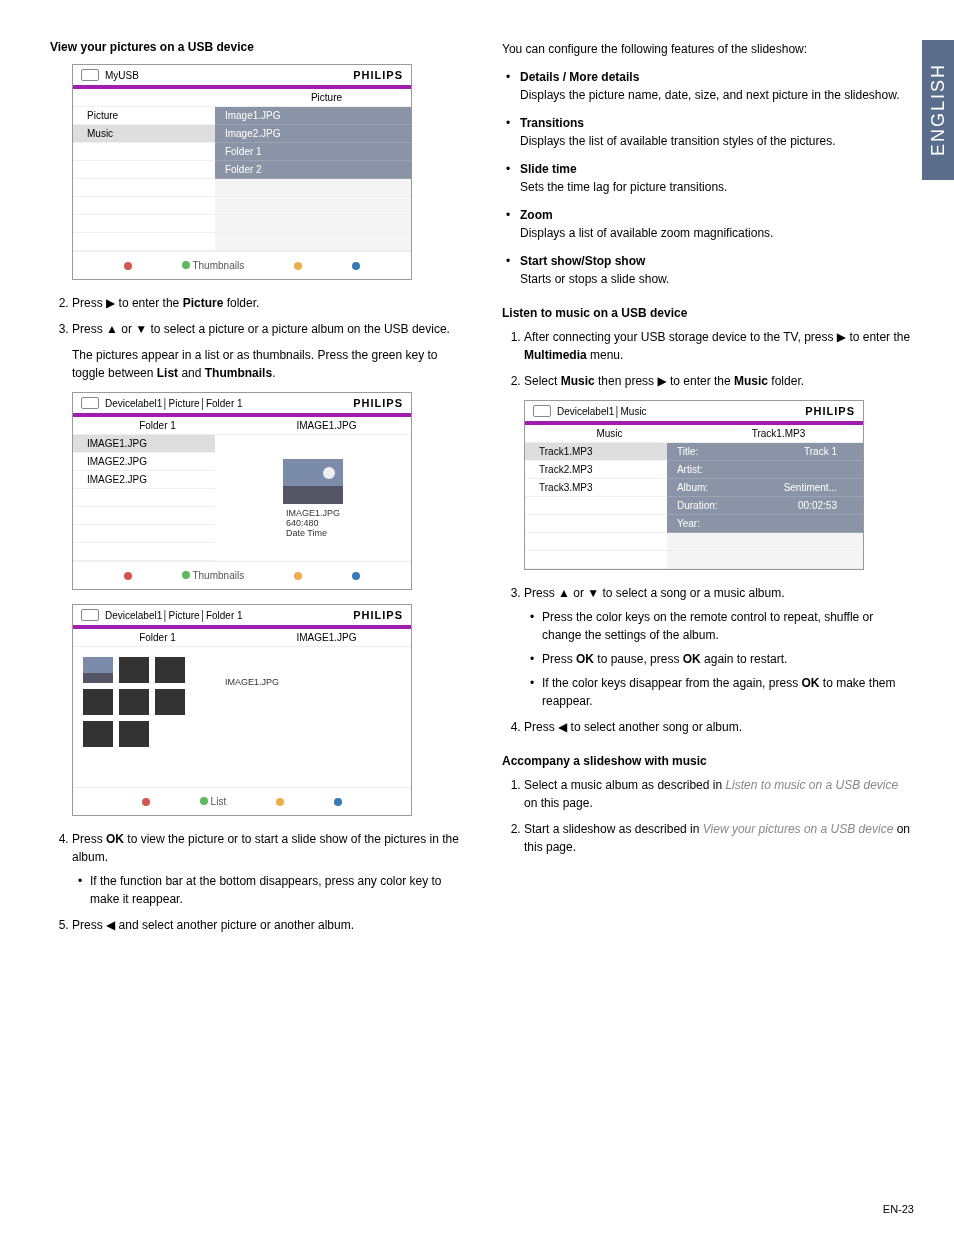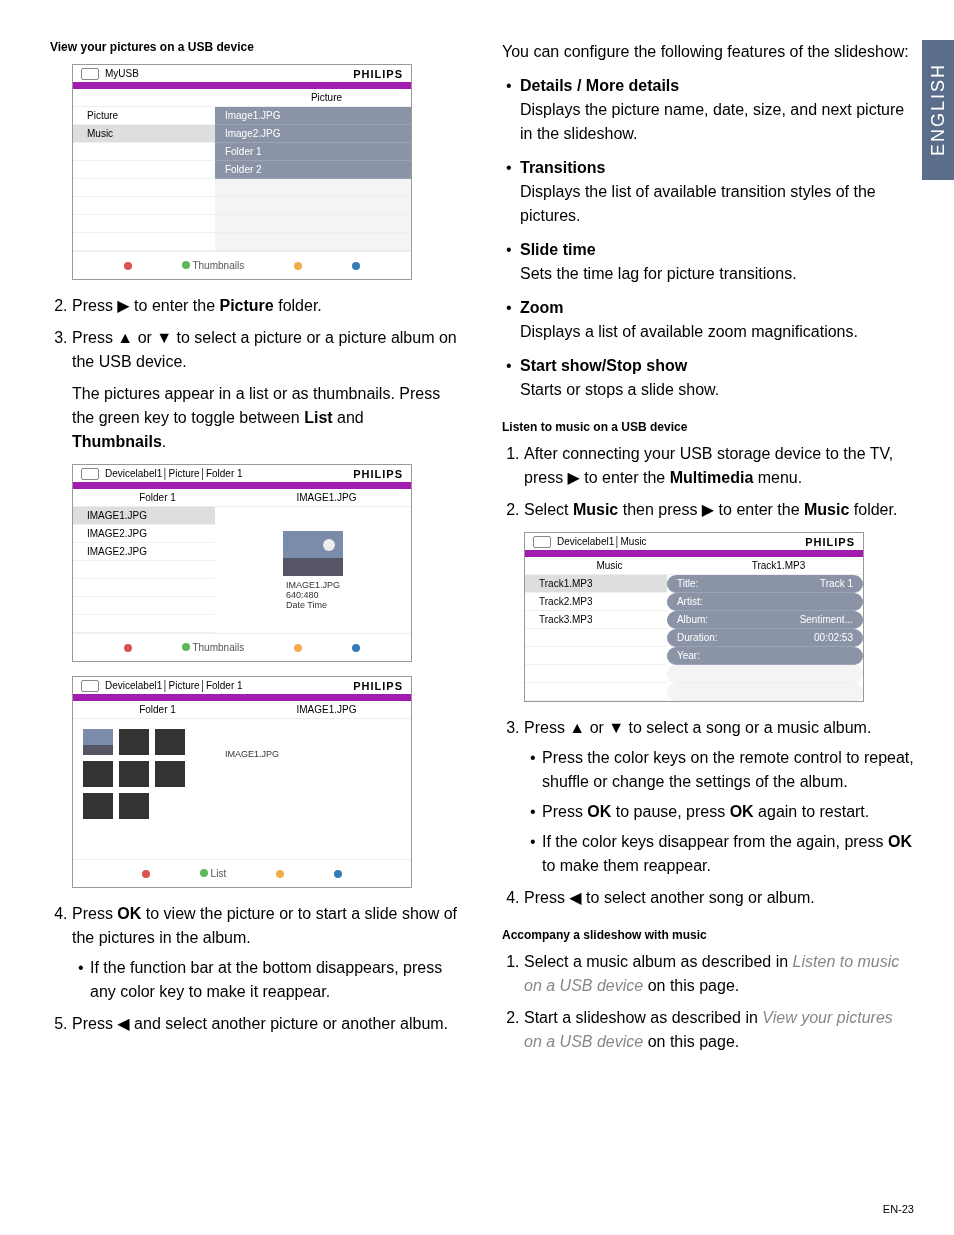--- a/index.html
+++ b/index.html
@@ -2,34 +2,34 @@
 <html><head>
 <meta charset="utf-8">
 <style>
   * { box-sizing: border-box; margin: 0; padding: 0; }
   body { font-family: Arial, Helvetica, sans-serif; font-size: 12px; color: #000; background: #fff; width: 954px; height: 1235px; position: relative; padding: 40px 40px 40px 50px; }
   .page { display: flex; gap: 40px; }
   .col { flex: 1; min-width: 0; }
   .side-tab { position: absolute; right: 0; top: 40px; width: 32px; height: 140px; background: #5a6e8c; color: #fff; display: flex; align-items: center; justify-content: center; }
   .side-tab span { writing-mode: vertical-rl; transform: rotate(180deg); font-size: 18px; letter-spacing: 2px; }
   h3 { font-size: 12px; font-weight: bold; margin-bottom: 8px; }
-  p, li { font-size: 16px; line-height: 1.5; }
+  p, li { font-size: 12px; line-height: 1.5; }
   ol { list-style: decimal; padding-left: 22px; margin-bottom: 10px; }
   ol > li { margin-bottom: 8px; }
   ul.dash { list-style: none; padding-left: 18px; }
   ul.dash > li { margin-bottom: 10px; position: relative; }
   ul.dash > li::before { content: "•"; position: absolute; left: -14px; }
   ul.sub { list-style: none; padding-left: 18px; margin-top: 6px; }
   ul.sub > li { margin-bottom: 6px; position: relative; }
   ul.sub > li::before { content: "•"; position: absolute; left: -12px; }
   .indent { margin-left: 22px; margin-bottom: 8px; }
   .italic { font-style: italic; color: #888; }
   .b { font-weight: bold; }
   .screenshot { border: 1px solid #999; margin: 10px 0 14px 22px; background: #fff; font-size: 10px; width: 340px; }
-  .screenshot .hdr { display: flex; align-items: center; border-bottom: 7px solid #a21caf; height: 24px; padding: 0 8px; }
+  .screenshot .hdr { display: flex; align-items: center; border-bottom: 4px solid #a21caf; height: 24px; padding: 0 8px; }
   .screenshot .hdr .crumb { flex: 1; font-size: 10px; }
   .screenshot .brand { font-weight: bold; letter-spacing: 1px; font-size: 11px; }
   .screenshot .colhdr { display: flex; border-bottom: 1px solid #eee; height: 18px; align-items: center; }
   .screenshot .colhdr div { flex: 1; text-align: center; font-size: 10px; }
   .screenshot .body2 { display: flex; min-height: 120px; }
   .screenshot .left { width: 42%; }
   .screenshot .right { width: 58%; }
   .lrow { height: 18px; display: flex; align-items: center; padding-left: 14px; font-size: 10px; border-bottom: 1px solid #f0f0f0; }
   .rrow { height: 18px; display: flex; align-items: center; padding-left: 10px; font-size: 10px; background: #8a94a6; color: #fff; border-bottom: 1px solid #9aa4b6; }
   .rrow.blank { background: #f4f4f4; border-bottom: 1px solid #eee; }
@@ -37,21 +37,21 @@
   .footer { height: 28px; display: flex; align-items: center; justify-content: center; gap: 50px; border-top: 1px solid #eee; font-size: 10px; color: #555; }
   .dot { width: 8px; height: 8px; border-radius: 50%; background: #ccc; display: inline-block; }
   .dot.r { background: #d9534f; } .dot.g { background: #5cb85c; } .dot.y { background: #f0ad4e; } .dot.b { background: #337ab7; }
   .preview { flex: 1; display: flex; flex-direction: column; align-items: center; justify-content: center; gap: 4px; }
   .thumb-img { width: 60px; height: 45px; background: linear-gradient(#7a8caa 0%, #7a8caa 60%, #556 60%, #556 100%); position: relative; }
   .thumb-img::after { content: ""; position: absolute; width: 12px; height: 12px; border-radius: 50%; background: #eee; top: 8px; right: 8px; }
   .preview .meta { font-size: 9px; color: #333; text-align: left; }
   .thumbgrid { display: flex; flex-wrap: wrap; gap: 6px; padding: 10px; }
   .thumbgrid .t { width: 30px; height: 26px; background: #333; }
   .thumbgrid .t.active { background: linear-gradient(#7a8caa 0%, #7a8caa 60%, #556 60%, #556 100%); }
-  .music-right .rrow { justify-content: space-between; padding-right: 10px; border-radius: 9px; }
+  .music-right .rrow { justify-content: space-between; padding-right: 26px; }
   .usb-icon { width: 18px; height: 12px; border: 1px solid #888; border-radius: 2px; margin-right: 6px; display: inline-block; position: relative; }
   .page-num { position: absolute; bottom: 20px; right: 40px; font-size: 11px; }
   .sec-gap { margin-top: 18px; }
 </style>
 </head>
 <body>
 
 <div class="side-tab">
     <span>ENGLISH</span>
   </div>

